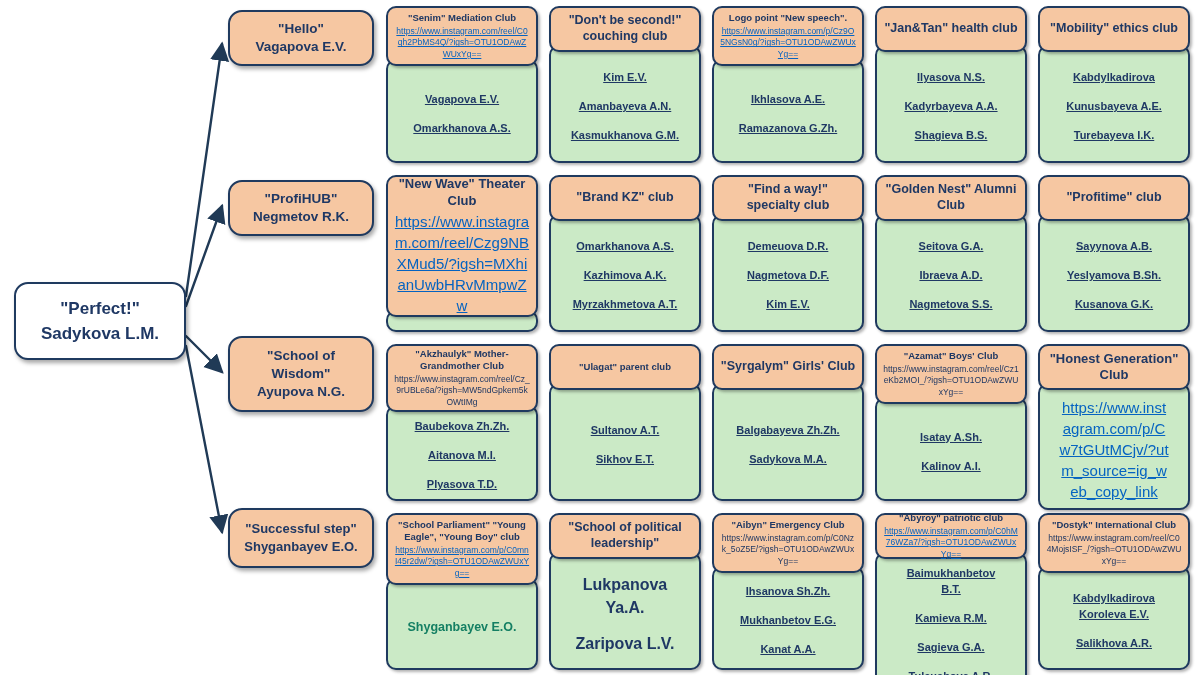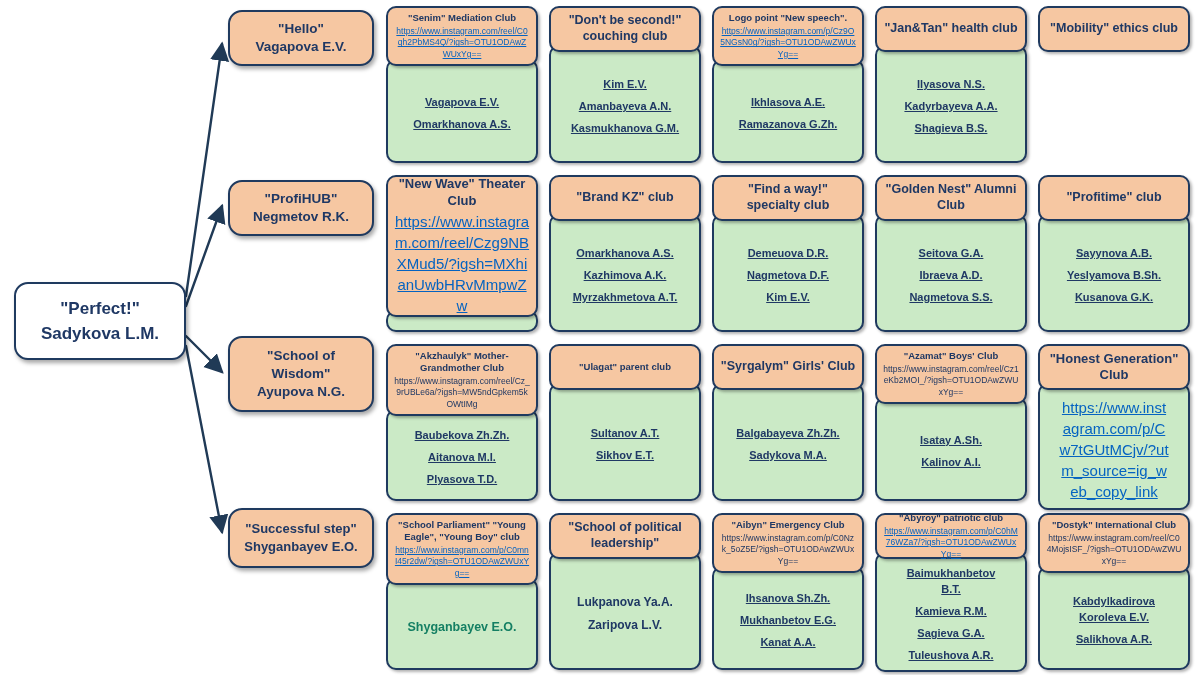--- a/index.html
+++ b/index.html
@@ -38,36 +38,36 @@
     padding:4px 6px; text-align:center; min-height:46px;
     display:flex; flex-direction:column; justify-content:center; gap:2px;
     box-shadow:2px 2px 3px rgba(0,0,0,.3);
   }
   .hdr.tall { min-height:126px; }
   .bod {
     flex:1; background:var(--body-bg,#cbeac6);
     border:2px solid var(--border,#1f3a5f); border-radius:10px;
     margin-top:-7px; padding:12px 19px 6px;
     display:flex; flex-direction:column; align-items:center; justify-content:center;
-    gap:6px; text-align:center; box-shadow:2px 2px 3px rgba(0,0,0,.3);
+    gap:13px; text-align:center; box-shadow:2px 2px 3px rgba(0,0,0,.3);
   }
   .ttl { font-weight:bold; color:var(--title-text,#1f3864); font-size:12.5px; line-height:1.25; }
   .hdr.haslink .ttl { font-size:9.5px; }
   .ttl.big { font-size:13px; }
   .lnk {
     font-weight:normal; color:var(--link-blue,#0563c1); text-decoration:underline;
     font-size:8.5px; line-height:1.35; word-break:break-all; cursor:pointer;
   }
   .lnk.dark { color:var(--title-text,#1f3864); text-decoration:none; }
   .lnk.big  { font-size:15px; line-height:1.4; }
   .mem {
     font-weight:bold; color:var(--member-text,#1f3864); text-decoration:underline;
     font-size:11px; line-height:1.45; cursor:pointer;
   }
-  .mem.plain { text-decoration:none; font-size:12px;text-align:right; }
+  .mem.plain { text-decoration:none; font-size:16px; }
   .mem.teal  { color:var(--member-teal,#147f63); text-decoration:none; font-size:12.5px; }
 </style>
 </head>
 <body>
 
 <svg id="arrows" width="1200" height="675">
   <defs>
     <marker id="arrowhead" markerWidth="9" markerHeight="9" refX="7" refY="4" orient="auto">
       <path d="M0,0 L8,4 L0,8 z"></path>
     </marker>
@@ -139,20 +139,25 @@
     <div class="bod">
       <a class="mem">Ilyasova N.S.</a>
       <a class="mem">Kadyrbayeva A.A.</a>
       <a class="mem">Shagieva B.S.</a>
     </div>
   </div>
   <div class="card">
     <div class="hdr">
       <div class="ttl">"Mobility" ethics club</div>
     </div>
+    <div class="bod">
+      <a class="mem">Kabdylkadirova</a>
+      <a class="mem">Kunusbayeva A.E.</a>
+      <a class="mem">Turebayeva I.K.</a>
+    </div>
   </div>
 
   <div class="card">
     <div class="hdr tall">
       <div class="ttl big">"New Wave" Theater Club</div>
       <a class="lnk big">https://www.instagram.com/reel/Czg9NBXMud5/?igsh=MXhianUwbHRvMmpwZw</a>
     </div>
     <div class="bod"></div>
   </div>
   <div class="card">

